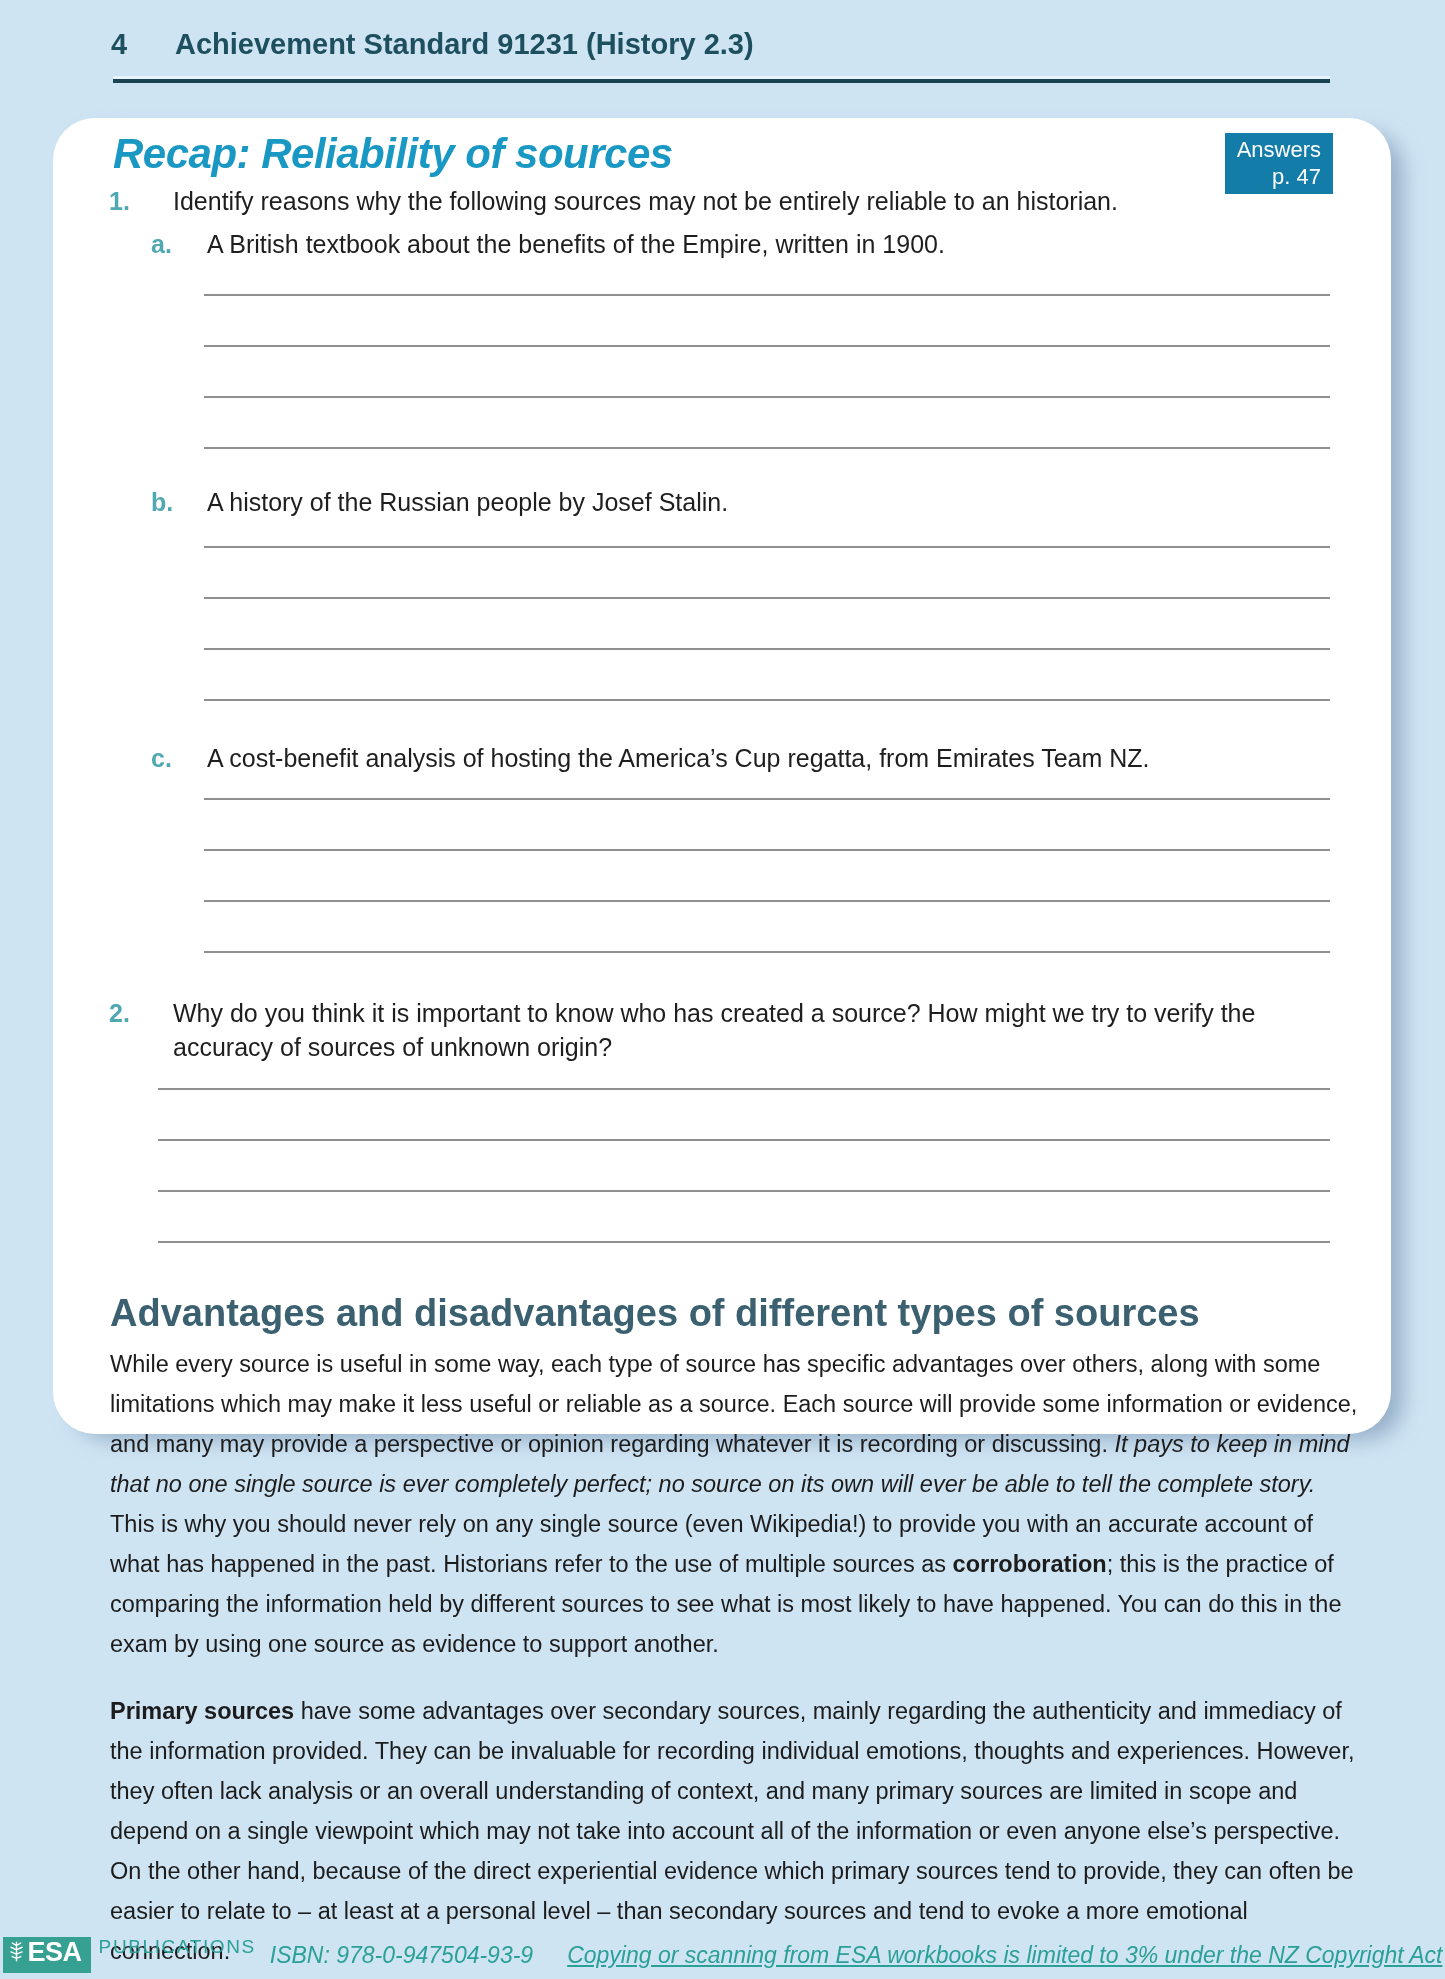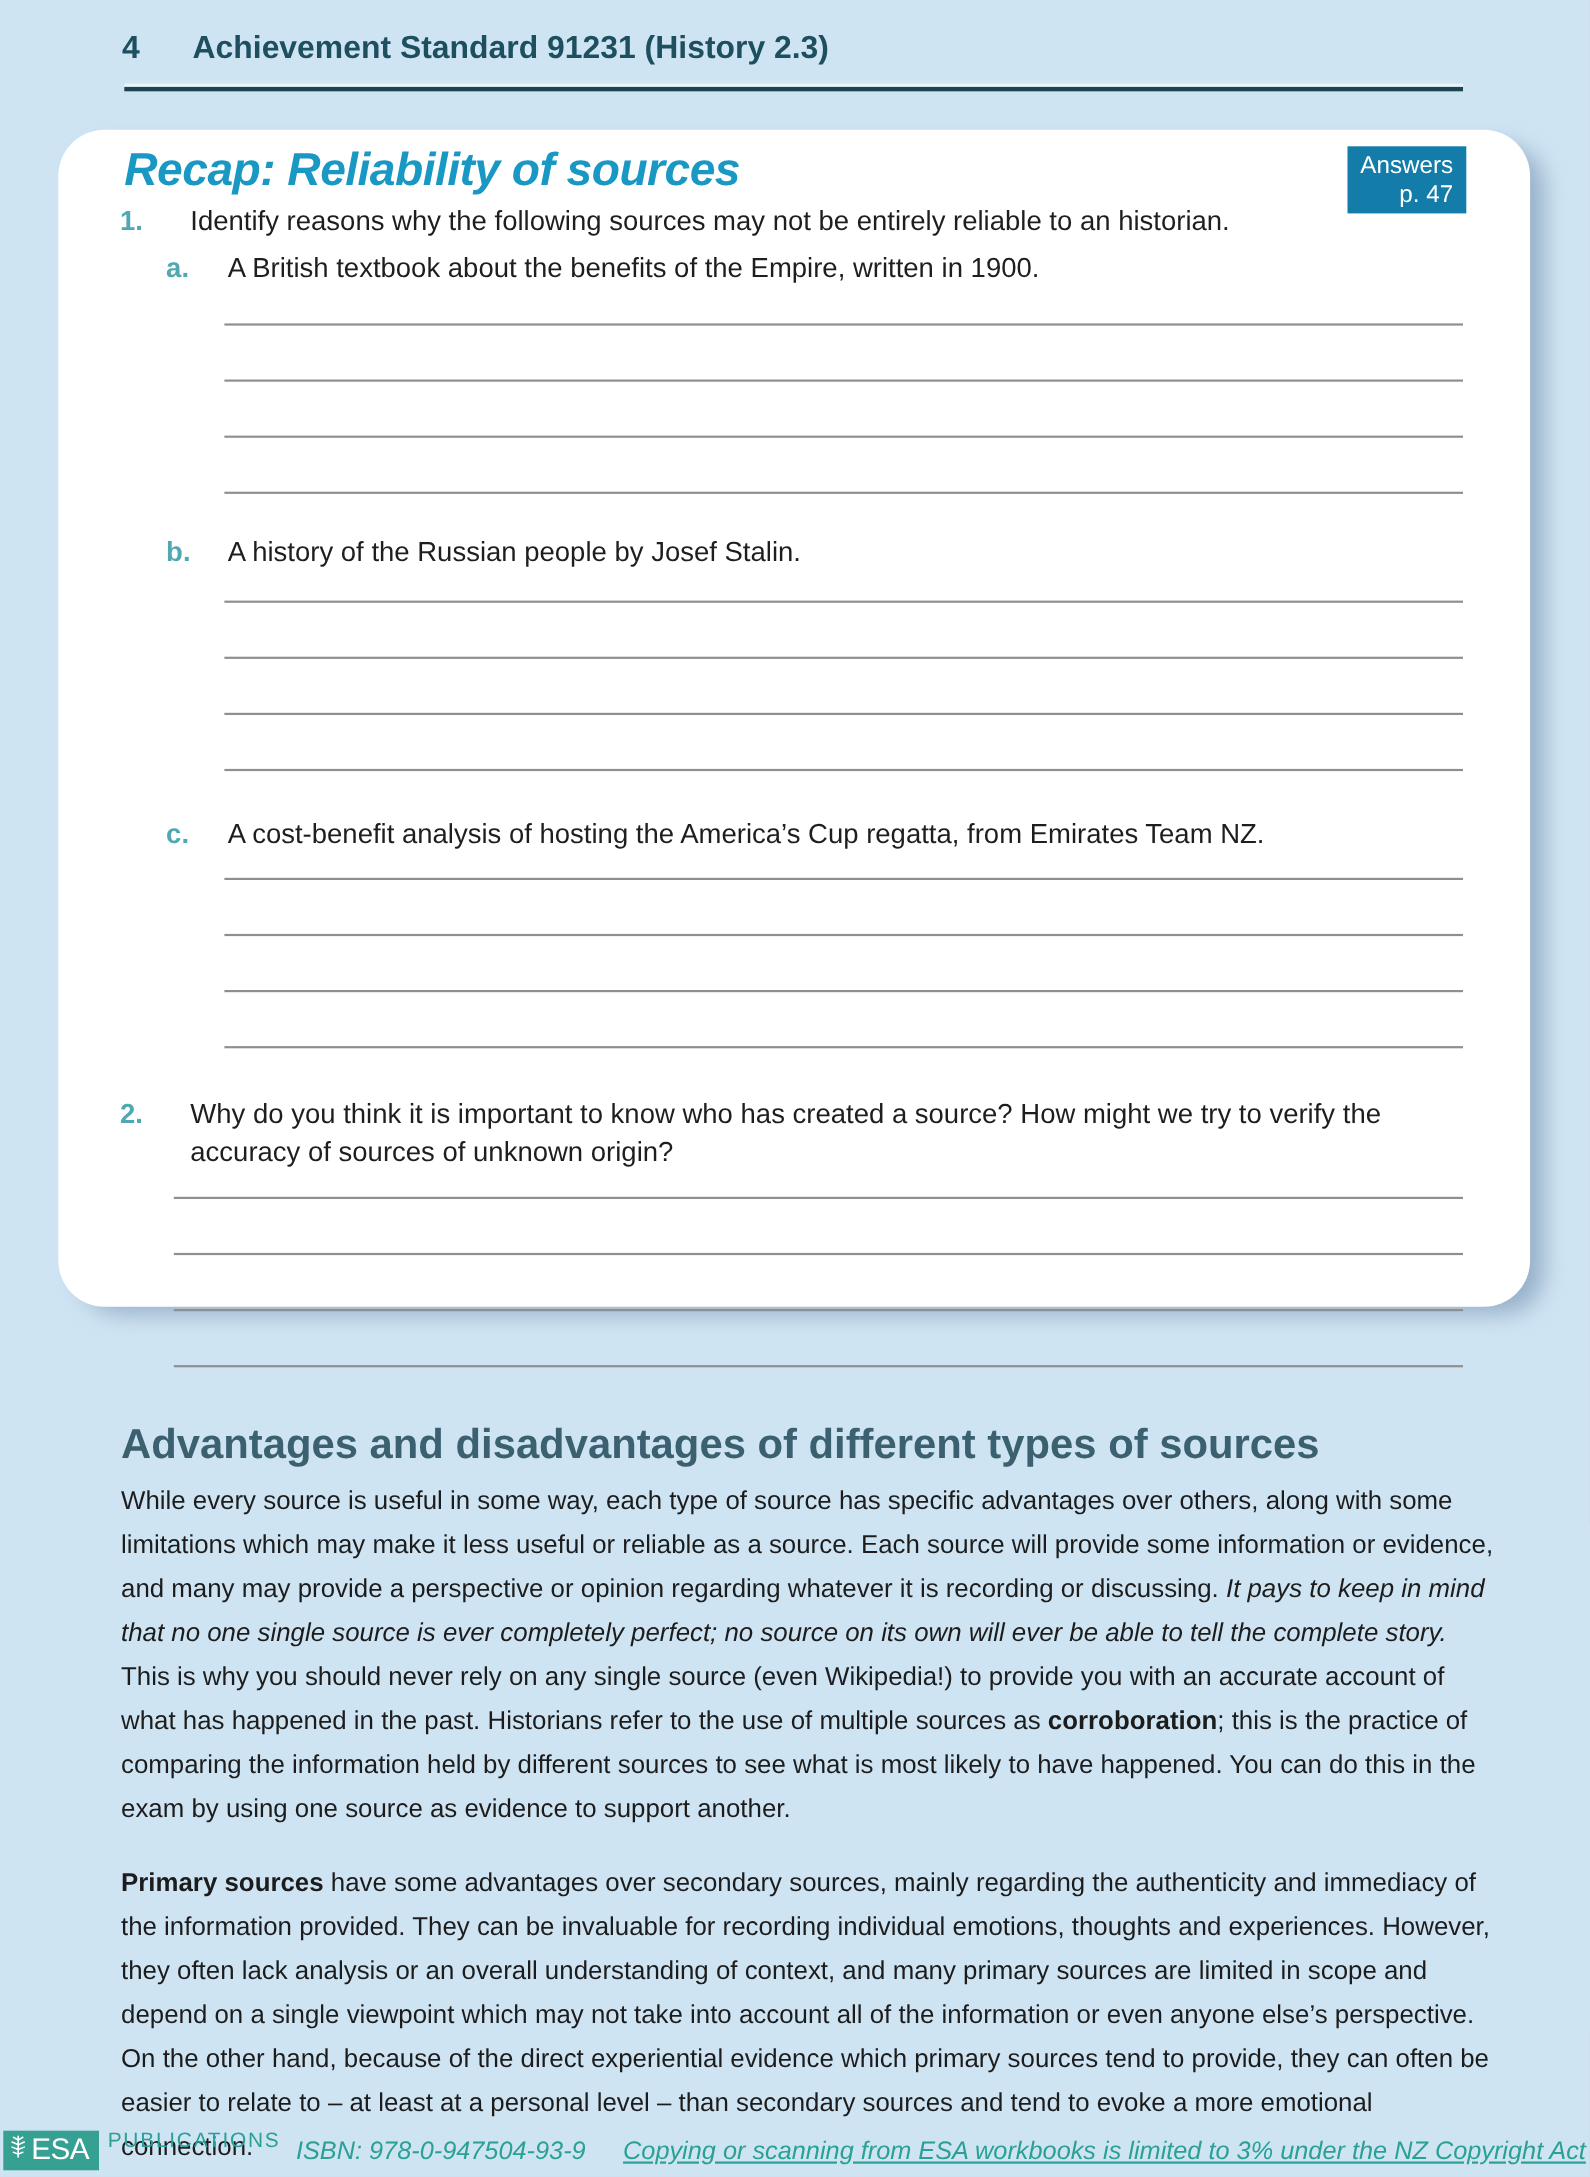--- a/index.html
+++ b/index.html
@@ -18,21 +18,21 @@
     color: #1d4f5e; font-weight: bold; font-size: 29px; white-space: nowrap;
   }
   .page-num { display: inline-block; min-width: 38px; margin-right: 26px; }
   .header-rule {
     position: absolute; left: 113px; top: 79px; width: 1217px; height: 4px;
     background: #1a4450; box-shadow: 0 -3px 0 #e9f3fb;
   }
 
   
   .recap-card {
-    position: absolute; left: 53px; top: 118px; width: 1338px; height: 1070px;
+    position: absolute; left: 53px; top: 118px; width: 1338px; height: 1316px;
     background: #ffffff; border-radius: 42px;
     box-shadow: 16px 10px 20px -4px rgba(105, 135, 168, 0.55);
   }
   .recap-title {
     position: absolute; left: 60px; top: 12px; margin: 0;
     font-size: 42px; font-style: italic; font-weight: bold;
     color: #1898c3; letter-spacing: -0.5px;
   }
   .answers-badge {
     position: absolute; top: 15px; right: 58px;
@@ -66,23 +66,23 @@
   .run-i { font-style: italic; }
   .run-b { font-weight: bold; }
 
   
   .page-footer {
     position: absolute; left: 0; top: 1936px; width: 100%;
     display: flex; justify-content: center; align-items: center;
     color: #2aa096; white-space: nowrap;
   }
   .esa-logo {
-    display: inline-flex; align-items: center; gap: 3px;
+    display: inline-flex; gap: 3px;
     background: #36a192; color: #ffffff;
-    font-weight: normal; font-size: 27px; line-height: 27px;
+    font-weight: bold; font-size: 27px; line-height: 27px;
     padding: 2px 9px 4px 5px; letter-spacing: -0.5px;
   }
   .publisher { font-size: 19px; letter-spacing: 1.6px; margin: 0 14px 16px 8px; }
   .isbn { font-style: italic; font-size: 23px; }
   .notice { font-style: italic; font-size: 23px; margin-left: 34px; text-decoration: underline; }
 </style>
 </head>
 <body>
 
 <div class="page">

